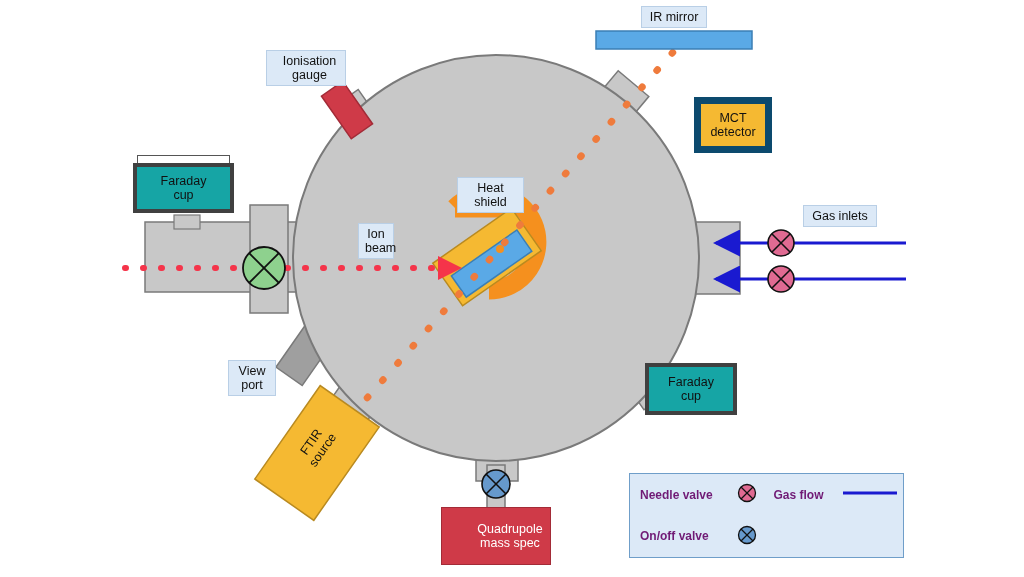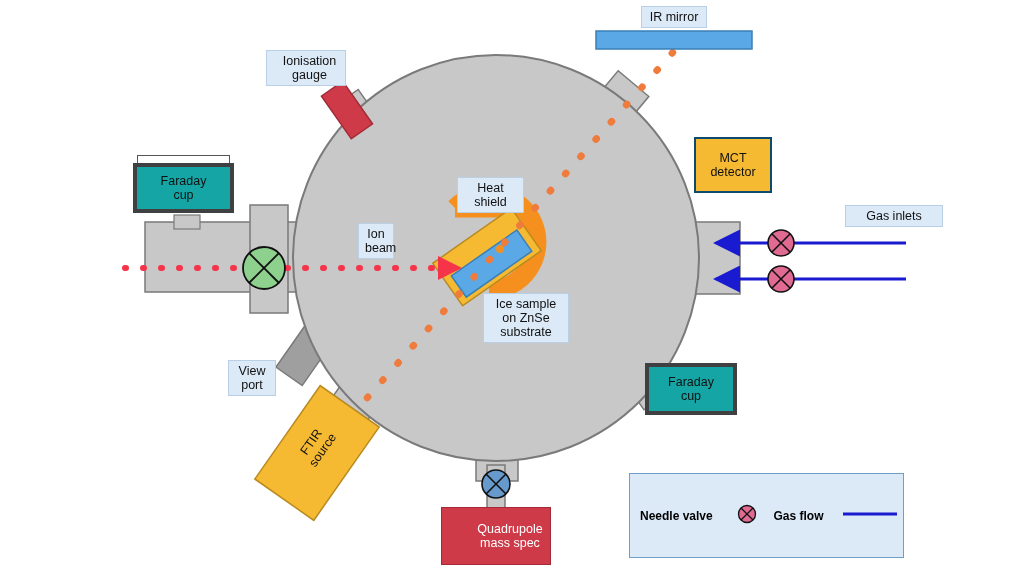--- a/index.html
+++ b/index.html
@@ -42,21 +42,21 @@
     align-items: center;
     justify-content: center;
     text-align: center;
     font-size: 12.5px;
     line-height: 14px;
     color: #111111;
     white-space: pre-line;
     border: 1px solid #555;
   }
   .box-teal { background: #16a5a5; border: 4px solid #404040; }
-  .box-yellow { background: #f5b932; border: 2px solid #0c4a6e; margin-top: 40px; }
+  .box-yellow { background: #f5b932; border: 7px solid #0c4a6e; }
   .box-red { background: #cf3a48; border: 1px solid #a32b37; color: #ffffff; }
   .box-white { background: #ffffff; border: 1px solid #555555; }
   .rot-ftir {
     position: absolute;
     transform: rotate(-55deg);
     transform-origin: center center;
     font-size: 12.5px;
     line-height: 14px;
     text-align: center;
     color: #111111;
@@ -68,21 +68,21 @@
     background: #dce9f7;
     border: 1px solid #6f9ec9;
   }
   #legend table {
     border-collapse: collapse;
     width: 100%;
     height: 100%;
   }
   #legend td {
     font-size: 12px;
-    color: #000000;
+    color: #701a75;
     padding: 2px 4px;
     vertical-align: middle;
     white-space: nowrap;
   }
   .lg-name { font-weight: bold; padding-left: 10px !important; }
   .lg-sym { width: 26px; text-align: center; }
 </style>
 </head>
 <body>
 
@@ -205,25 +205,22 @@
 
   <div class="box box-white" style="left:137px; top:155px; width:93px; height:32px;"></div>
   <div class="box box-teal" style="left:133px; top:163px; width:101px; height:50px;">Faraday
 cup</div>
 
   <div class="lbl" style="left:457px; top:177px; width:67px;">Heat shield</div>
 
   <div class="lbl" style="left:358px; top:223px; width:36px;">Ion
 beam</div>
 
-  <div class="lbl" style="left:483px; top:293px; width:86px;">Ice sample
-on ZnSe
-substrate</div>
-
-  <div class="lbl" style="left:845px; top:205px; width:98px;">Gas inlets</div>
+
+  <div class="lbl" style="left:803px; top:205px; width:74px;">Gas inlets</div>
 
   <div class="lbl" style="left:228px; top:360px; width:48px;">View
 port</div>
 
   <div class="box box-teal" style="left:645px; top:363px; width:92px; height:52px;">Faraday
 cup</div>
 
   <div class="rot-ftir" style="left:289px; top:432px; width:56px;">FTIR
 source</div>
 
@@ -242,17 +239,29 @@
             <line x1="17" y1="5" x2="5" y2="17" stroke="#111" stroke-width="1.3"></line>
           </svg>
         </td>
         <td class="lg-name">Gas flow</td>
         <td class="lg-sym">
           <svg width="58" height="14" viewBox="0 0 58 14">
                 <line x1="2" y1="7" x2="56" y2="7" stroke="#1a1ad0" stroke-width="3"></line>
               </svg>
         </td>
       </tr>
+      <tr>
+        <td class="lg-name">On/off valve</td>
+        <td class="lg-sym">
+          <svg width="22" height="22" viewBox="0 0 22 22">
+            <circle cx="11" cy="11" r="8.5" fill="#6699cc" stroke="#111" stroke-width="1.3"></circle>
+            <line x1="5" y1="5" x2="17" y2="17" stroke="#111" stroke-width="1.3"></line>
+            <line x1="17" y1="5" x2="5" y2="17" stroke="#111" stroke-width="1.3"></line>
+          </svg>
+        </td>
+        <td></td>
+        <td></td>
+      </tr>
     </tbody>
       </table>
   </div>
 
 </div>
 
 </body></html>

